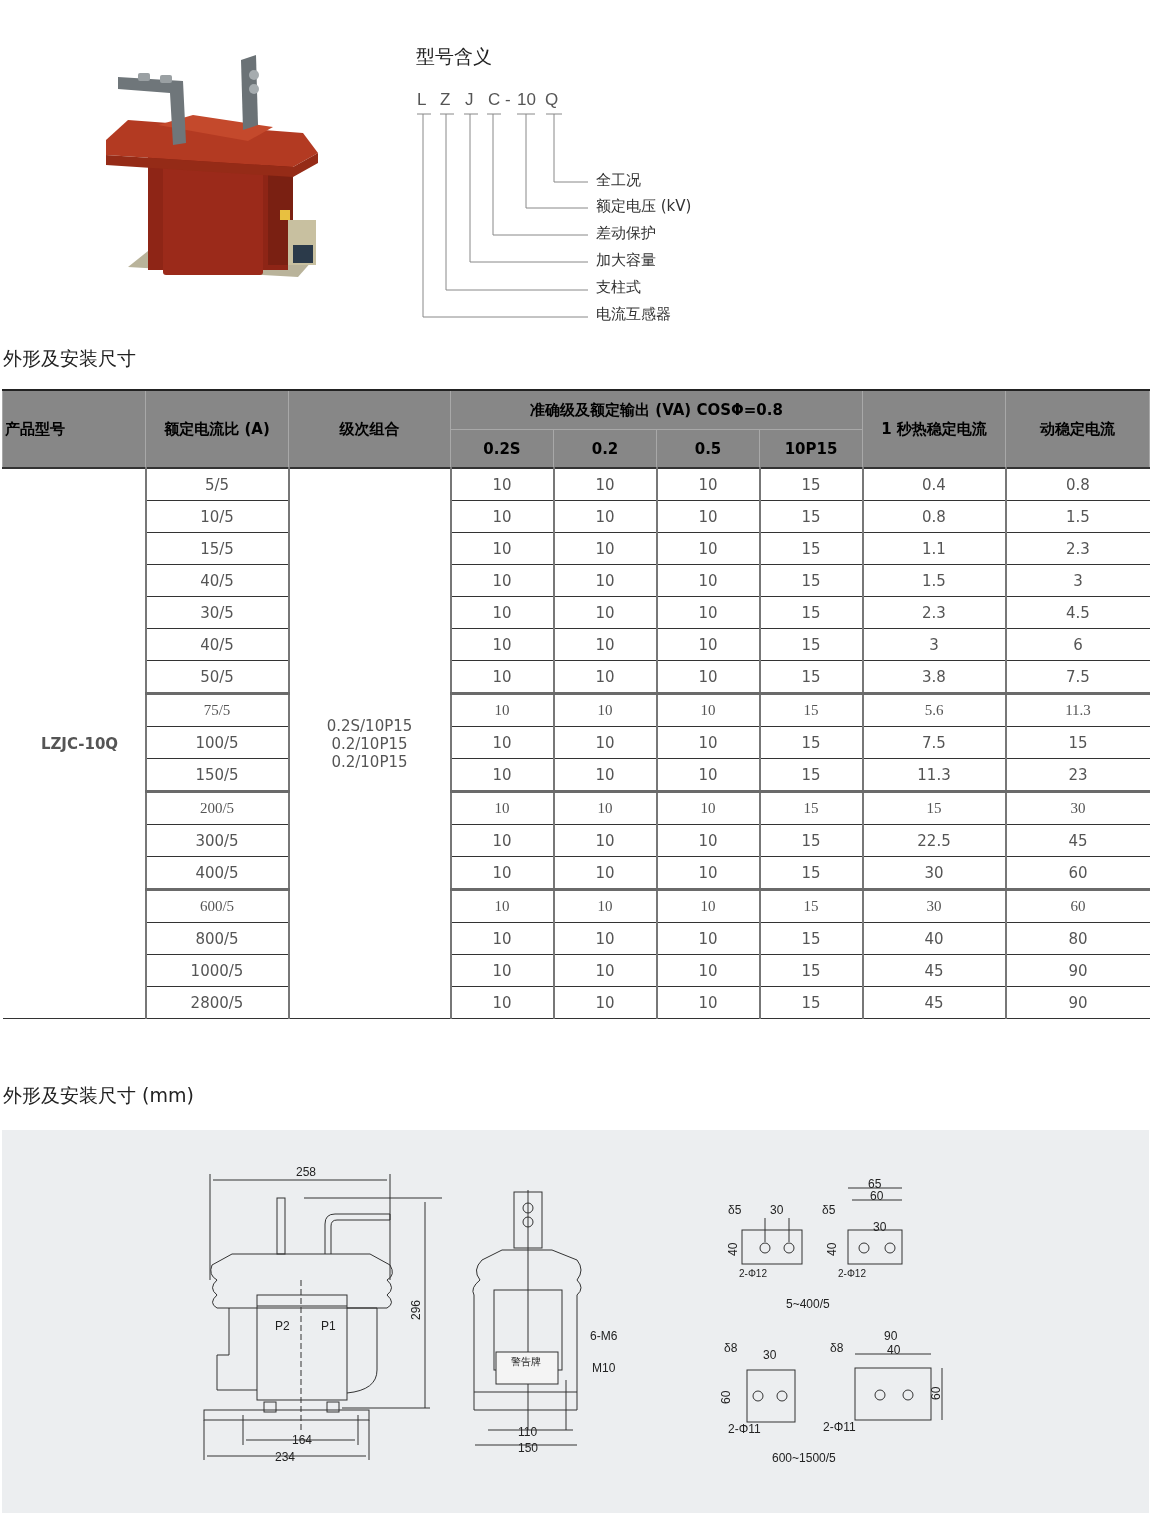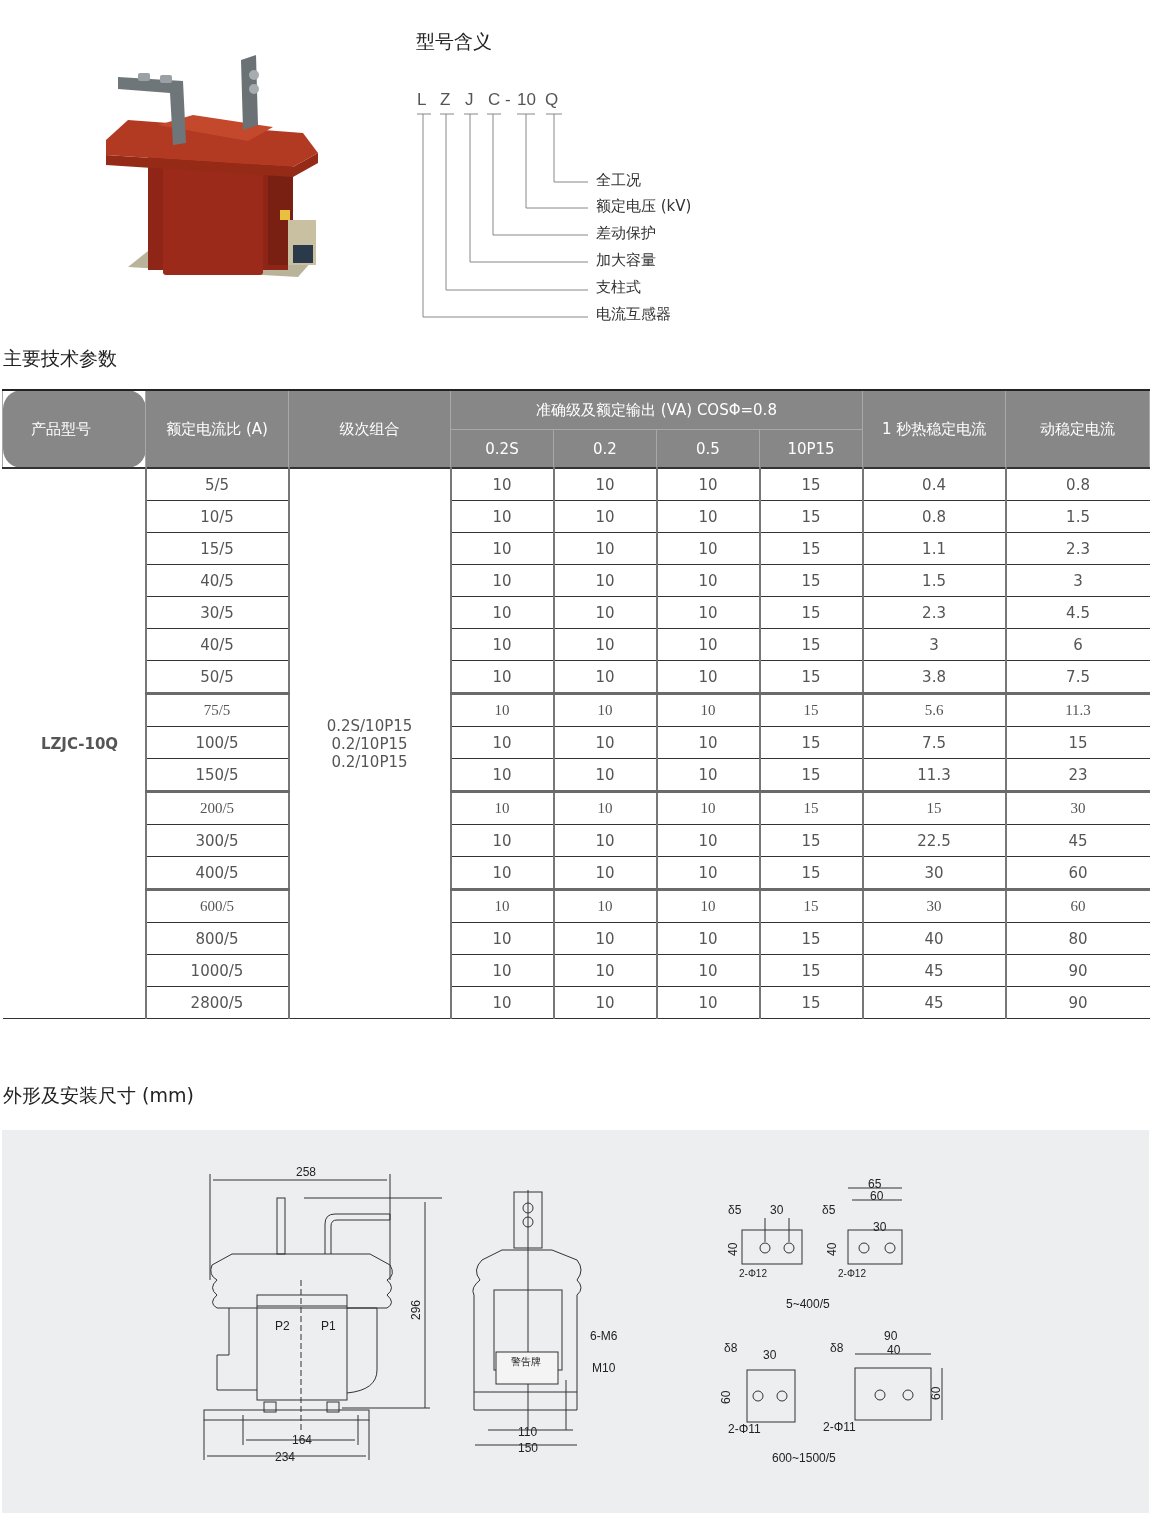--- a/index.html
+++ b/index.html
@@ -1,37 +1,37 @@
 <!DOCTYPE html>
 <html><head>
 <meta charset="utf-8">
 <style>
   html, body { margin: 0; padding: 0; background: #ffffff; }
   body { width: 1150px; height: 1513px; position: relative; overflow: hidden;
          font-family: "DejaVu Sans", "Liberation Sans", sans-serif; color: #222; }
 
   
   .product-photo { position: absolute; left: 98px; top: 55px; width: 230px; height: 230px; }
-  .model-title { position: absolute; left: 416px; top: 29px; font-size: 19px; color: #222; text-align: right; }
+  .model-title { position: absolute; left: 416px; top: 44px; font-size: 19px; color: #222; text-align: right; }
   .model-code { position: absolute; left: 414px; top: 90px; font-size: 17px; color: #555;
                 font-family: "Liberation Sans", sans-serif; }
   .model-code span { position: absolute; top: 0; white-space: nowrap; }
   .legend-lines { position: absolute; left: 0; top: 0; width: 720px; height: 340px; pointer-events: none; }
   .meaning { position: absolute; left: 596px; font-size: 15px; color: #333; white-space: nowrap; }
 
   .section-title { position: absolute; left: 3px; font-size: 19px; color: #222; }
 
   
   .spec-table { position: absolute; left: 2px; top: 389px; width: 1147px; border-collapse: collapse;
                 table-layout: fixed; font-family: "DejaVu Sans", sans-serif; }
-  .spec-table th { background: #878787; color: #ffffff; font-weight: normal; font-size: 15px;
+  .spec-table th { background: #878787; color: #000000; font-weight: bold; font-size: 15px;
                    border: 1px solid #a8a8a8; padding: 0; }
   .spec-table thead tr.h1 th { height: 38px; }
   .spec-table thead tr.h2 th { height: 37px; }
-  .spec-table th.left { text-align: left; padding-left: 28px; border-radius: 19px; }
+  .spec-table th.left { text-align: left; padding-left: 2px; }
   .spec-table td { font-size: 15px; color: #555; text-align: center; height: 31px; padding: 0;
                    border-top: 1px solid #333; border-bottom: 1px solid #333;
                    border-left: 2px solid #777; border-right: 2px solid #777; }
   .spec-table td.merged { border-top: 2px solid #333; border-bottom: 1px solid #333; line-height: 18px; }
   .spec-table td.model-cell { text-align: center; padding-left: 12px; border-left: none; font-weight: bold; }
   .spec-table tbody tr.thick td:not(.merged) { border-top: 3px solid #6a6a6a; font-family: Liberation Serif, serif; }
   .spec-table tbody tr:first-child td { border-top: 2px solid #333; }
   .spec-table tbody td:last-child { border-right: none; }
   .spec-table thead { border-top: 2px solid #222; }
 
@@ -100,21 +100,21 @@
   </g>
 </svg>
 
 <div class="meaning" style="top:171px">全工况</div>
 <div class="meaning" style="top:197px">额定电压 (kV)</div>
 <div class="meaning" style="top:224px">差动保护</div>
 <div class="meaning" style="top:251px">加大容量</div>
 <div class="meaning" style="top:278px">支柱式</div>
 <div class="meaning" style="top:305px">电流互感器</div>
 
-<div class="section-title" style="top:346px">主要技术参数</div>
+<div class="section-title" style="top:346px">外形及安装尺寸</div>
 
 <table class="spec-table">
   <colgroup>
     <col style="width:143px">
       <col style="width:143px">
       <col style="width:162px">
     <col style="width:103px">
       <col style="width:103px">
       <col style="width:103px">
       <col style="width:103px">

